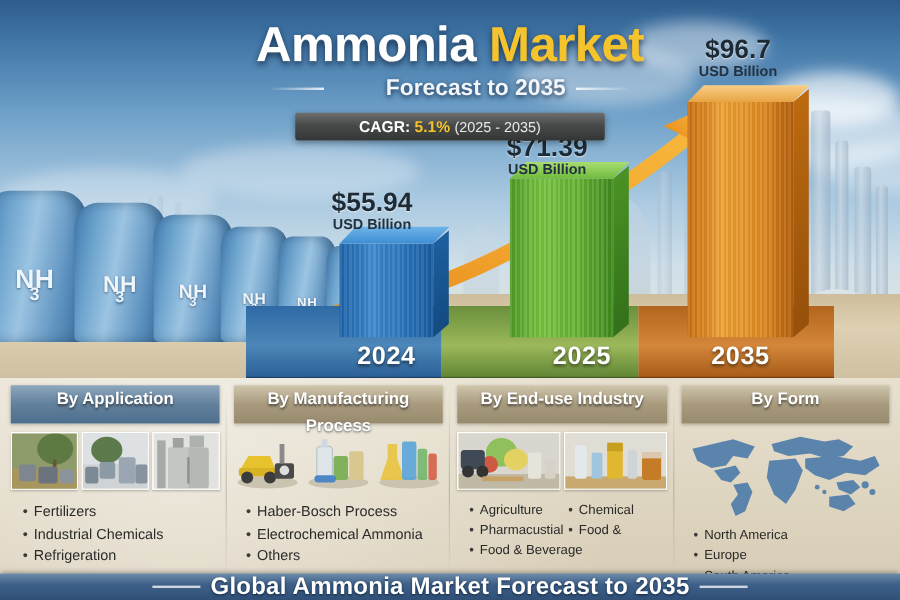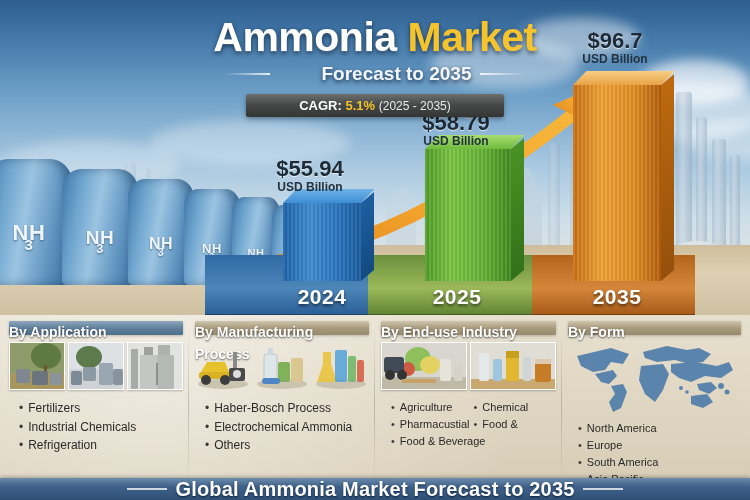--- a/index.html
+++ b/index.html
@@ -158,21 +158,21 @@
       radial-gradient(circle at 20% 30%, rgba(255,255,255,.45), rgba(255,255,255,0) 60%),
       linear-gradient(180deg,#e7e0cf 0%,#ded5c0 55%,#d6cbb4 100%);
     display:flex; padding:6px 4px 0 4px; gap:2px;
   }
   .panel { position:relative; flex:1; padding:0 5px; }
   .panel + .panel::before {
     content:""; position:absolute; left:-2px; top:4px; bottom:14px; width:1px;
     background:linear-gradient(180deg,rgba(120,110,90,0),rgba(120,110,90,.35),rgba(120,110,90,0));
   }
   .panel-head {
-    height:14px; line-height:22px; text-align:left;
+    height:32px; line-height:22px; text-align:center;
     font-size:14px; font-weight:bold; color:#ffffff;
     text-shadow:0 1px 2px rgba(40,40,40,.75);
     border-radius:1px;
     box-shadow:0 1px 3px rgba(0,0,0,.22);
   }
   .head-blue { background:linear-gradient(180deg,#8ea7bc,#61809c 50%,#4d6f8e); }
   .head-tan  { background:linear-gradient(180deg,#cfc6ad,#a89a7d 50%,#988a6d); }
 
   .thumbs { display:flex; gap:3px; margin-top:7px; justify-content:center; }
   .thumb { width:56px; height:48px; border:1px solid #fff;
@@ -334,24 +334,24 @@
       <div class="year-lbl" style="left:78px; width:78px; bottom:6px;">2024</div>
 
       <div class="bar-group" style="left:220px; width:86px;">
         <div class="bar3d b-green" style="height:132px;">
           <div class="bar-front"></div>
           <div class="bar-top" style="top:-14px;"></div>
           <div class="bar-side" style="height:132px;"></div>
         </div>
       </div>
       <div class="val-box" style="left:186px; top:36px;">
-        <div class="val-amt">$58.79</div>
+        <div class="val-amt">$71.39</div>
         <div class="val-unit">USD Billion</div>
       </div>
-      <div class="year-lbl" style="left:209px; width:86px; bottom:6px;">2025</div>
+      <div class="year-lbl" style="left:237px; width:86px; bottom:6px;">2025</div>
 
       <div class="bar-group" style="left:368px; width:88px;">
         <div class="bar3d b-orange" style="height:196px;">
           <div class="bar-front"></div>
           <div class="bar-top" style="top:-14px;"></div>
           <div class="bar-side" style="height:196px;"></div>
         </div>
       </div>
       <div class="val-box" style="left:345px; top:-46px;">
         <div class="val-amt">$96.7</div>

